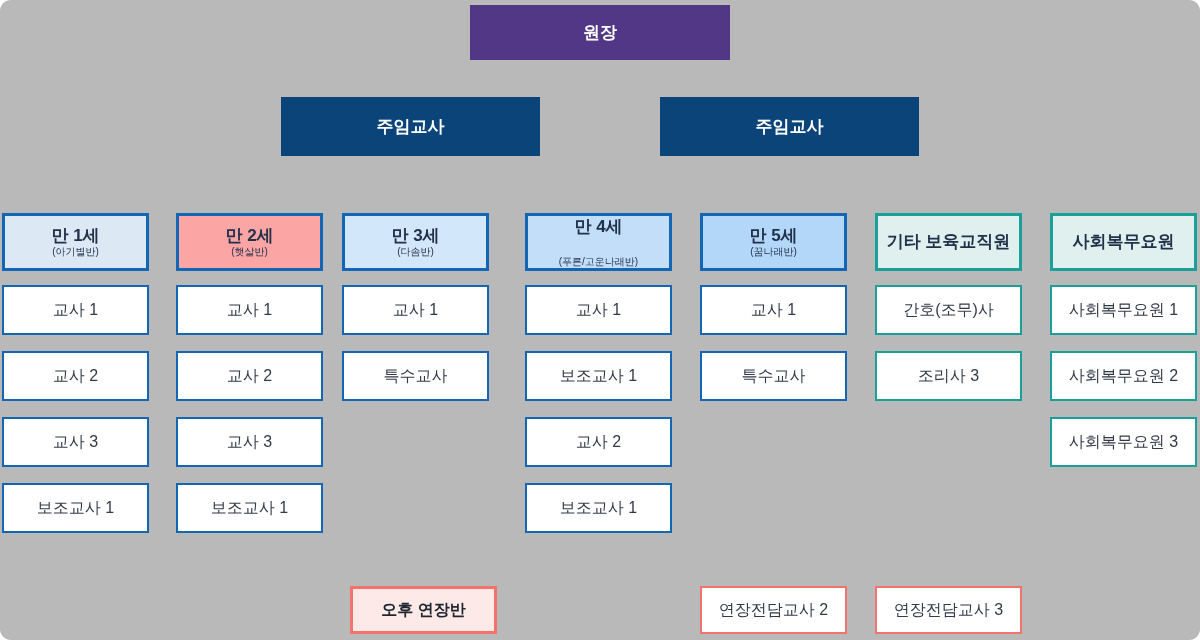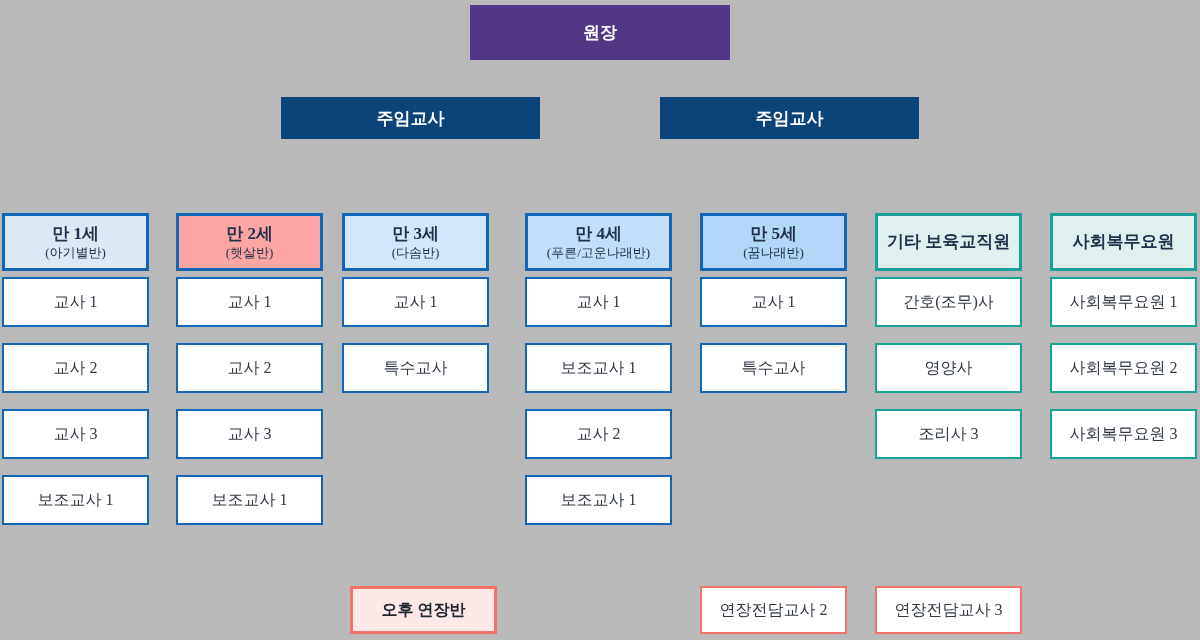--- a/index.html
+++ b/index.html
@@ -1,49 +1,50 @@
 <!DOCTYPE html>
 <html style="--page-bg: #b9b9b9; --director-bg: #523787; --head-bg: #0b4478; --blue-border: #1266b5; --teal-border: #18a099; --teal-header-bg: #dff0ef; --red-border: #f2736c; --pink-bg: #fdeae8; --box-text: #323a46; --header-text: #22314a;"><head>
 <meta charset="utf-8">
 <style>
   html, body { margin: 0; padding: 0; }
   .stage {
     position: relative;
     width: 1200px;
     height: 640px;
     background: var(--page-bg, #b9b9b9);
-    font-family: Liberation Serif, serif;
+    font-family: Liberation Sans, sans-serif;
     overflow: hidden;
+    border-radius: 11px;
   }
   .abs { position: absolute; box-sizing: border-box; }
   .center { display: flex; align-items: center; justify-content: center; }
 
   .director {
     left: 470px; top: 5px; width: 260px; height: 55px;
     background: var(--director-bg); color: #ffffff;
     font-weight: bold; font-size: 17px;
   }
   .head-teacher {
-    top: 97px; width: 259px; height: 42px;
+    top: 97px; width: 259px; height: 59px;
     background: var(--head-bg); color: #ffffff;
     font-weight: bold; font-size: 17px;
   }
   .ht-left  { left: 281px; }
   .ht-right { left: 660px; }
 
   .column { position: absolute; top: 213px; width: 147px; }
   .col-header {
-    box-sizing: border-box; height: 58px; margin-bottom: 6px;
+    box-sizing: border-box; height: 58px; margin-bottom: 14px;
     display: flex; flex-direction: column; align-items: center; justify-content: center;
     line-height: 1.25; text-align: center; white-space: nowrap;
   }
   .col-header.blue { border: 3px solid var(--blue-border); }
   .col-header.teal { border: 3px solid var(--teal-border); background: var(--teal-header-bg); }
   .col-title    { font-weight: bold; font-size: 17px; color: var(--header-text); }
-  .col-subtitle { font-size: 13px; color: var(--header-text); }
+  .col-subtitle { font-size: 10px; color: var(--header-text); }
 
   .member {
     box-sizing: border-box; height: 50px; margin-bottom: 16px;
     background: #ffffff; display: flex; align-items: center; justify-content: center;
     font-size: 16px; color: var(--box-text); white-space: nowrap;
   }
   .member.blue { border: 2px solid var(--blue-border); text-align: center; }
   .member.teal { border: 2px solid var(--teal-border); }
 
   .bottom-box {
@@ -91,21 +92,21 @@
   <div class="column" style="left:342px">
     <div class="col-header blue" style="background: rgb(210, 231, 250);">
       <div class="col-title">만 3세</div>
       <div class="col-subtitle">(다솜반)</div>
     </div>
     <div class="member blue">교사 1</div>
     <div class="member blue">특수교사</div>
   </div>
 
   <div class="column" style="left:525px">
-    <div class="col-header blue" style="background: rgb(195, 222, 249);">
+    <div class="col-header blue" style="background: rgb(195, 222, 249); justify-content: space-between;">
       <div class="col-title">만 4세</div>
       <div class="col-subtitle">(푸른/고운나래반)</div>
     </div>
     <div class="member blue">교사 1</div>
     <div class="member blue">보조교사 1</div>
     <div class="member blue">교사 2</div>
     <div class="member blue">보조교사 1</div>
   </div>
 
   <div class="column" style="left:700px">
@@ -115,21 +116,20 @@
     </div>
     <div class="member blue">교사 1</div>
     <div class="member blue">특수교사</div>
   </div>
 
   <div class="column" style="left:875px">
     <div class="col-header teal">
       <div class="col-title">기타 보육교직원</div>
     </div>
     <div class="member teal">간호(조무)사</div>
-    <div class="member teal">영양사</div>
     <div class="member teal">조리사 3</div>
   </div>
 
   <div class="column" style="left:1050px">
     <div class="col-header teal">
       <div class="col-title">사회복무요원</div>
     </div>
     <div class="member teal">사회복무요원 1</div>
     <div class="member teal">사회복무요원 2</div>
     <div class="member teal">사회복무요원 3</div>

